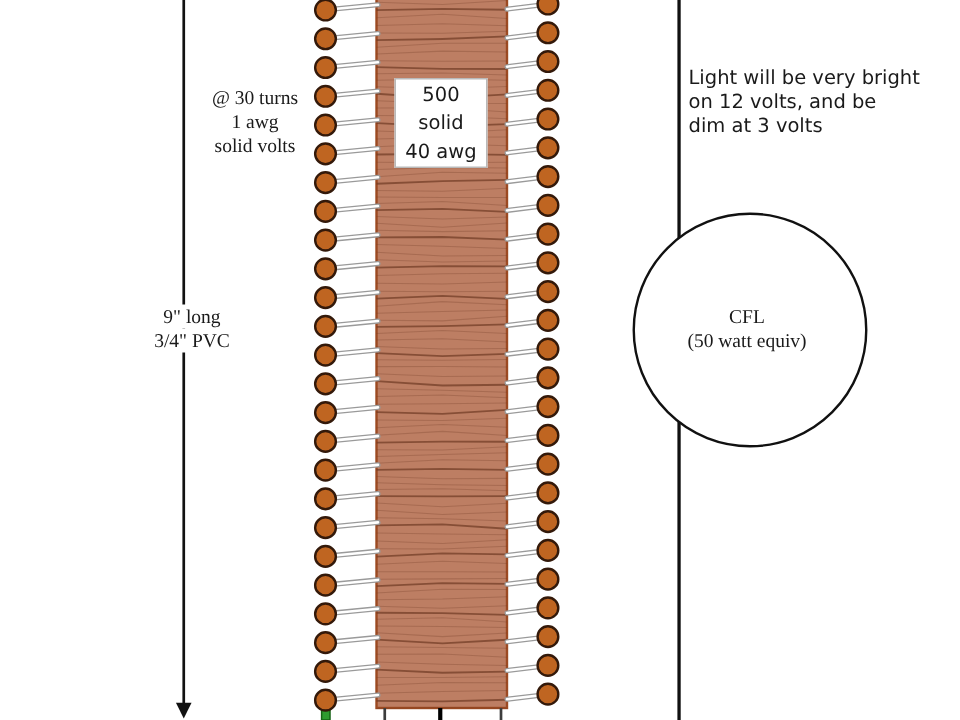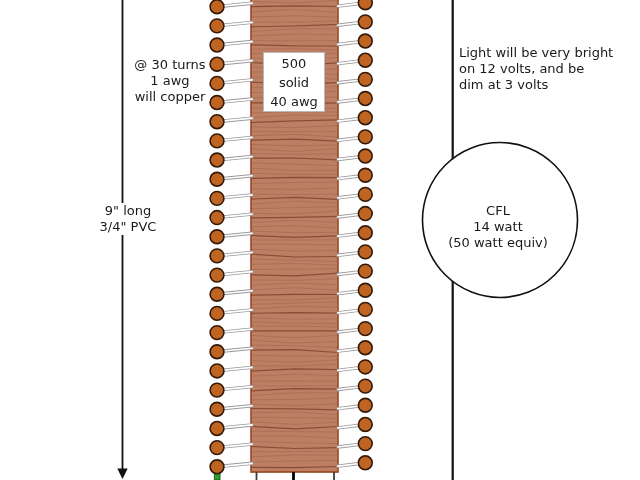--- a/index.html
+++ b/index.html
@@ -3,21 +3,21 @@
 <meta charset="utf-8">
 <style>
   html,body{margin:0;padding:0;background:#fff;}
   .canvas{
     position:relative;width:640px;height:480px;background:#ffffff;overflow:hidden;
     font-family:"DejaVu Sans","Liberation Sans",sans-serif;color:#1a1a1a;
   }
   .canvas svg{position:absolute;left:0;top:0;}
   .label{position:absolute;font-size:13px;line-height:16px;}
   .label span{display:block;white-space:nowrap;}
-  .center{text-align:center;}
+  .center{text-align:center;font-family:Liberation Serif, serif;}
   .primary{left:85px;top:57px;width:170px;}
   .pvc{left:68px;top:203px;width:120px;}
   .pvc span{display:table;margin:0 auto;background:#ffffff;padding:0 3px;}
   .note{left:459px;top:45px;width:185px;text-align:left;}
   .cfl{left:425px;top:203px;width:146px;}
   .secondary-box{
     position:absolute;left:263px;top:52px;width:62px;height:60px;
     background:#ffffff;border:1px solid #b9b9b9;box-sizing:border-box;
     font-size:13px;line-height:19px;text-align:center;padding-top:1px;
   }
@@ -285,21 +285,21 @@
       <circle cx="365.3" cy="462.78000000000003" r="6.9" fill="#bf6521" stroke="#33190a" stroke-width="1.6"></circle>
       <line x1="256.5" y1="472" x2="256.5" y2="480" stroke="#3d3d3d" stroke-width="1.8"></line>
       <line x1="293.5" y1="472" x2="293.5" y2="480" stroke="#000000" stroke-width="2.8"></line>
       <line x1="334" y1="472" x2="334" y2="480" stroke="#3d3d3d" stroke-width="1.8"></line>
       <circle cx="500" cy="220" r="77.5" fill="#ffffff" stroke="#111111" stroke-width="1.6"></circle>
     </svg>
 
   <div class="label primary center">
     <span>@ 30 turns</span>
     <span>1 awg</span>
-    <span>will copper</span>
+    <span>solid volts</span>
   </div>
 
   <div class="secondary-box">
     <span>500</span>
     <span>solid</span>
     <span>40 awg</span>
   </div>
 
   <div class="label pvc center">
     <span>9" long</span>
@@ -307,17 +307,16 @@
   </div>
 
   <div class="label note">
     <span>Light will be very bright</span>
     <span>on 12 volts, and be</span>
     <span>dim at 3 volts</span>
   </div>
 
   <div class="label cfl center">
     <span>CFL</span>
-    <span>14 watt</span>
     <span>(50 watt equiv)</span>
   </div>
 
 </div>
 
 </body></html>

